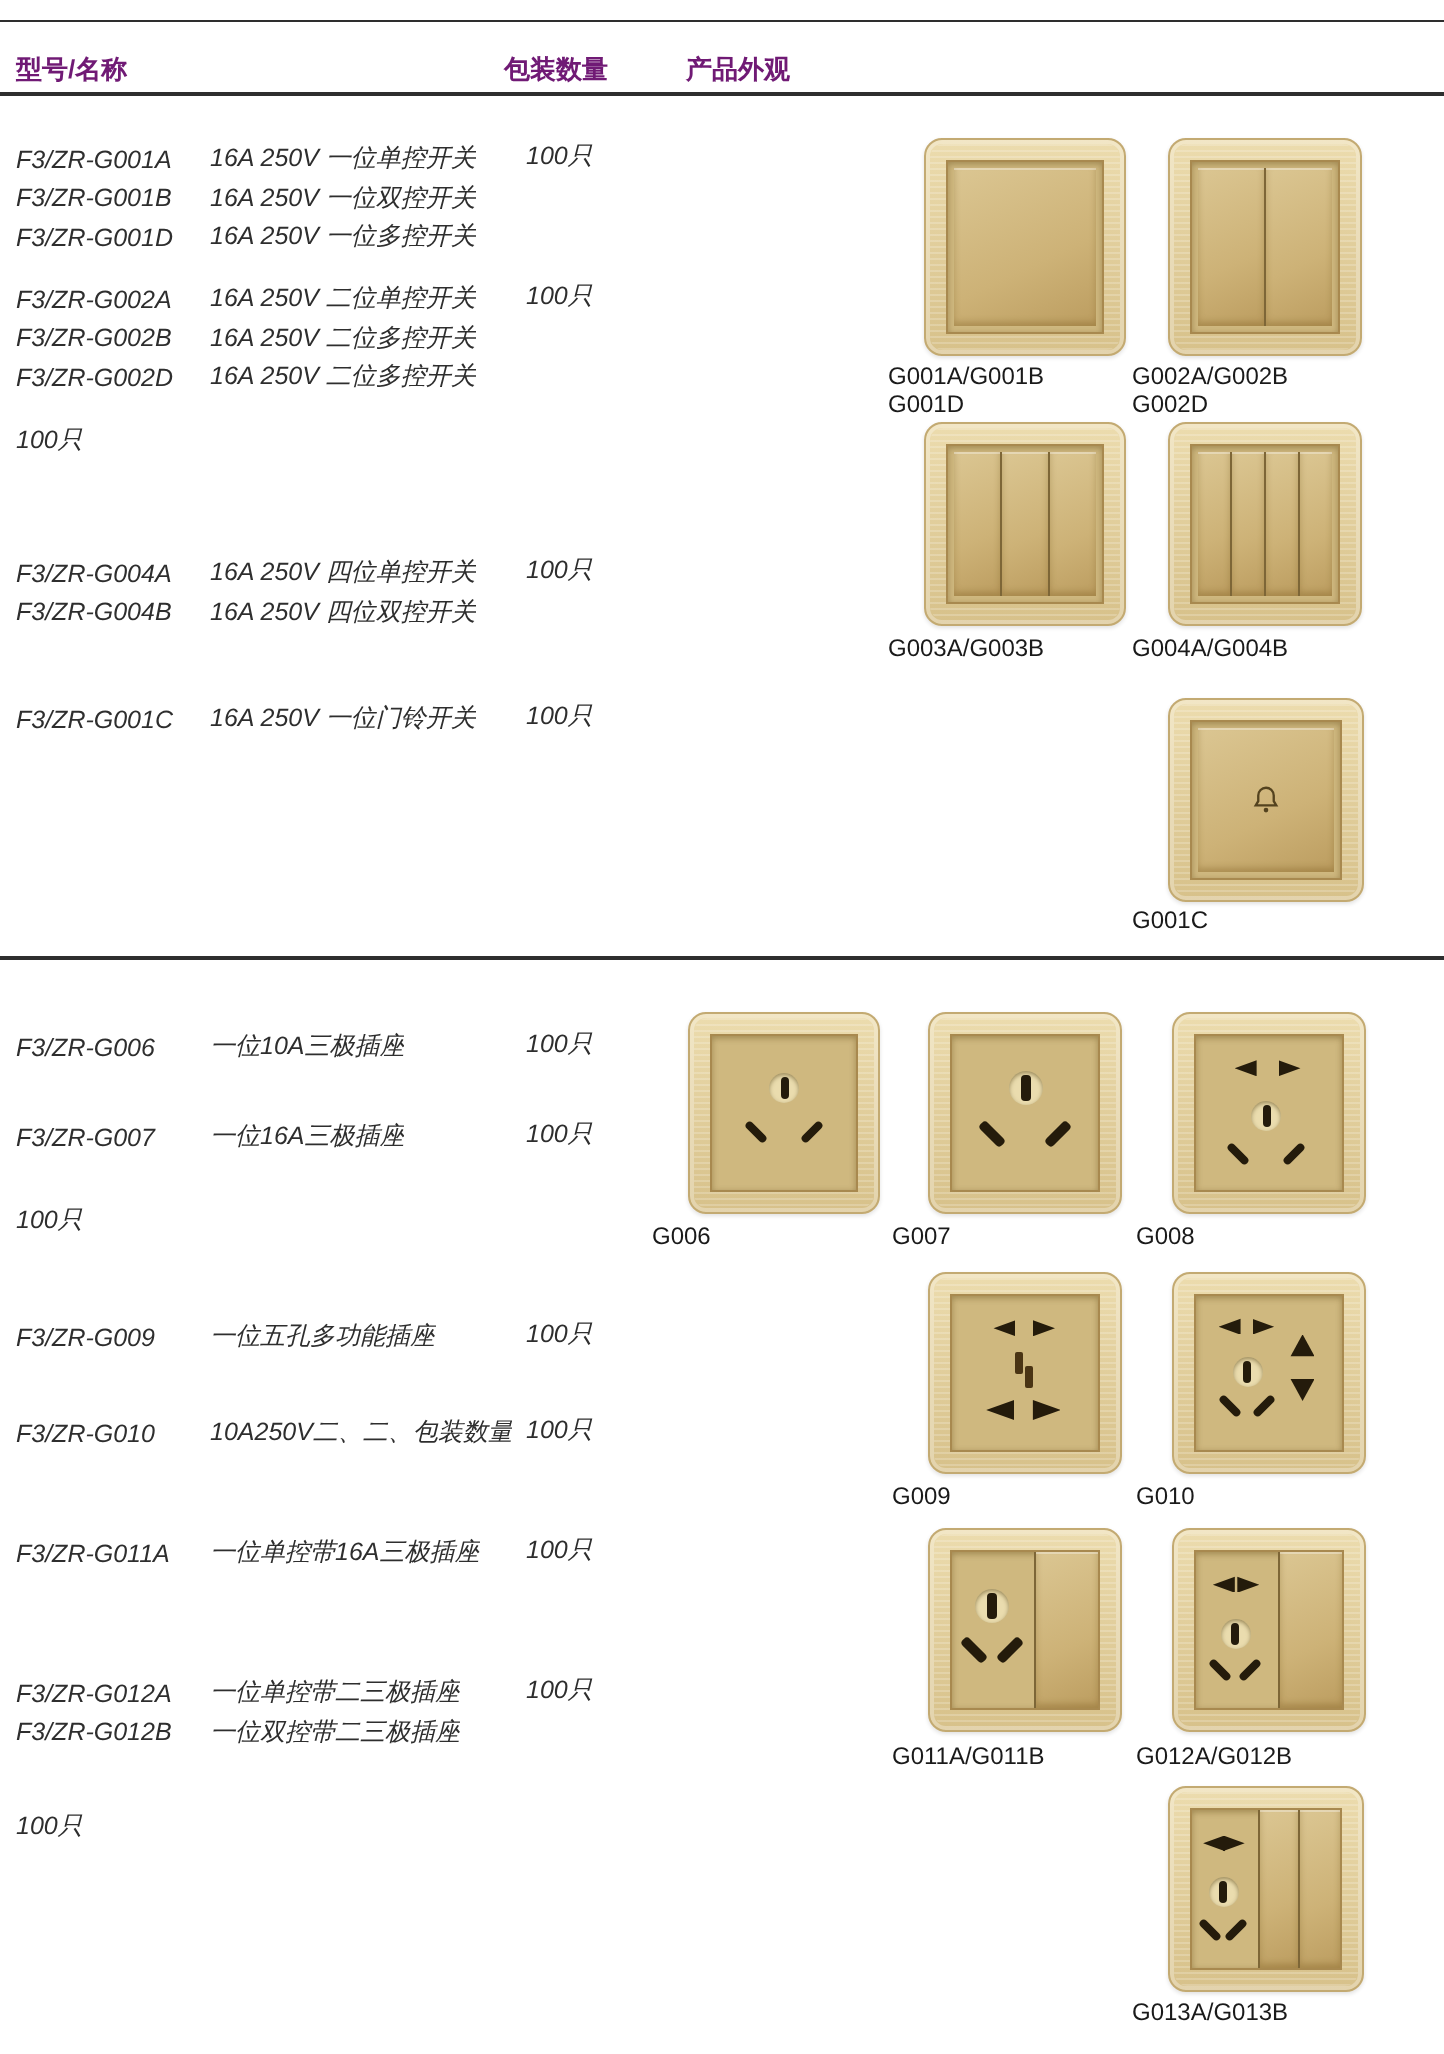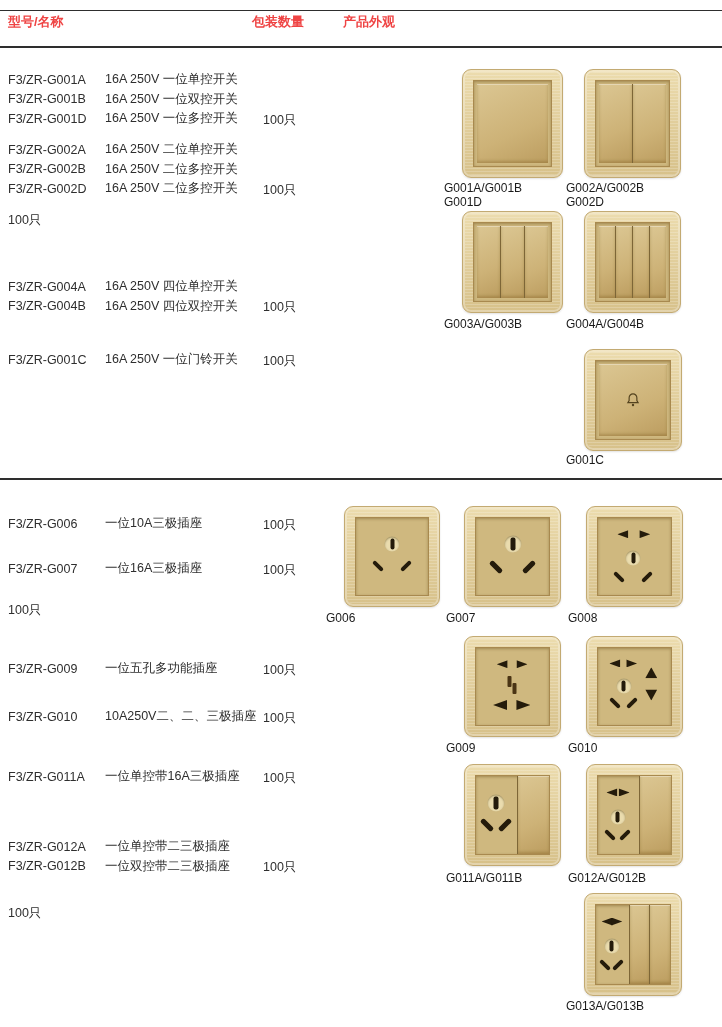--- a/index.html
+++ b/index.html
@@ -1,23 +1,23 @@
 <!DOCTYPE html>
 <html><head>
 <meta charset="utf-8">
 <style>
   html,body{margin:0;padding:0;background:#fff;}
   .page{position:relative;width:722px;height:1027px;background:#ffffff;overflow:hidden;
         font-family:"Liberation Sans","DejaVu Sans",sans-serif;color:#2e2e2e;}
   .rule{position:absolute;left:0;width:722px;background:#2e2e2e;}
   .rule.thin{height:1px;}
   .rule.thick{height:2px;}
-  .colhead{position:absolute;top:13px;font-size:13px;font-weight:bold;color:#ef4444;}
+  .colhead{position:absolute;top:26px;font-size:13px;font-weight:bold;color:#701a75;}
   
-  .group{position:absolute;left:8px;display:flex;align-items:flex-end;width:340px;}
+  .group{position:absolute;left:8px;display:flex;align-items:flex-start;width:340px;font-style:italic;}
   .rows{width:255px;}
   .prow{height:19.5px;display:flex;align-items:center;}
   .code{width:97px;font-size:12.5px;white-space:nowrap;}
   .desc{font-size:12.5px;white-space:nowrap;max-width:152px;overflow:hidden;}
   .qty{font-size:12.5px;white-space:nowrap;}
   
   .plate-box{position:absolute;border-radius:9px;border:1px solid #c3aa72;
              background:linear-gradient(180deg,#ecdcae 0%,#e2cf9d 45%,#d7c18a 100%);
              box-shadow:inset 0 0 0 2px rgba(255,255,255,.30), 0 1px 2px rgba(0,0,0,.12);}
   .plate-box::before{content:"";position:absolute;inset:2px;border-radius:7px;pointer-events:none;
@@ -161,21 +161,21 @@
           <span class="desc">一位五孔多功能插座</span>
         </div>
     </div>
     <span class="qty">100只</span>
   </div>
 
   <div class="group" style="top:707px">
     <div class="rows">
       <div class="prow">
           <span class="code">F3/ZR-G010</span>
-          <span class="desc">10A250V二、二、三极插座</span>
+          <span class="desc">10A250V二、二、包装数量</span>
         </div>
     </div>
     <span class="qty">100只</span>
   </div>
 
   <div class="group" style="top:767px">
     <div class="rows">
       <div class="prow">
           <span class="code">F3/ZR-G011A</span>
           <span class="desc">一位单控带16A三极插座</span>

